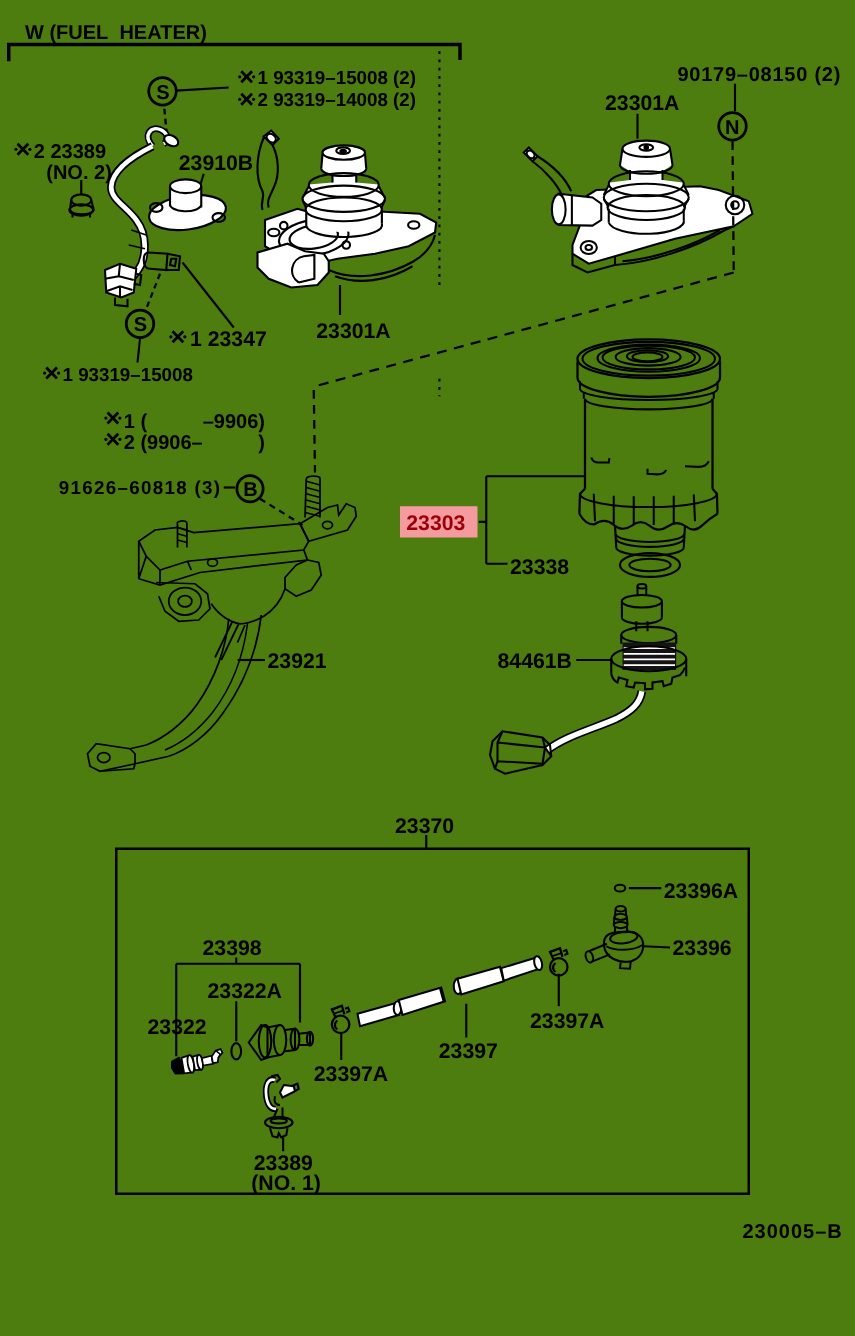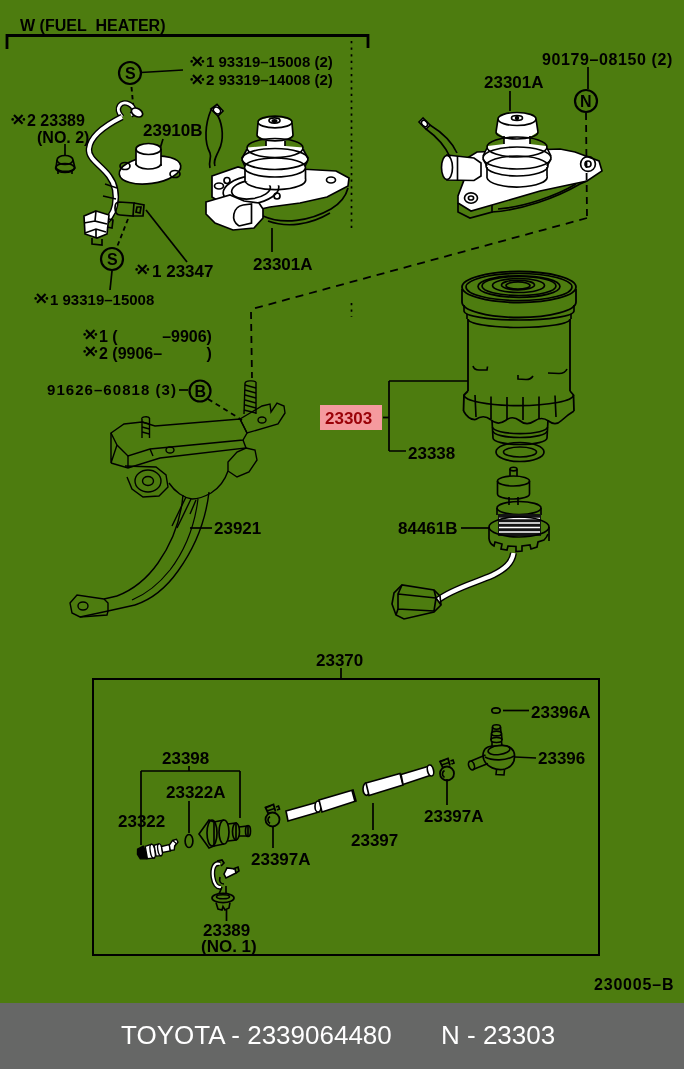--- a/index.html
+++ b/index.html
@@ -382,17 +382,13 @@
 </g>
 <line x1="515" y1="757" x2="536" y2="758" stroke="#000" stroke-width="1.7"></line>
 <text class="t17" x="538" y="764">23396</text>
 
 <use href="#clamp" x="447" y="773.5"></use>
 <line x1="447" y1="779" x2="447" y2="805" stroke="#000" stroke-width="1.7"></line>
 <text class="t17" x="424" y="822">23397A</text>
 
 <text x="594" y="990" font-size="16" letter-spacing="0.8">230005–B</text>
 </svg>
-<div style="position:absolute;left:0;top:1003px;width:684px;height:66px;background:#666766;">
-<div style="position:absolute;left:121px;top:19px;font-family:'Liberation Sans',sans-serif;font-size:26px;line-height:26px;color:#fff;">TOYOTA - 2339064480</div>
-<div style="position:absolute;left:441px;top:19px;font-family:'Liberation Sans',sans-serif;font-size:26px;line-height:26px;color:#fff;">N - 23303</div>
 </div>
-</div>
 
 </body></html>

